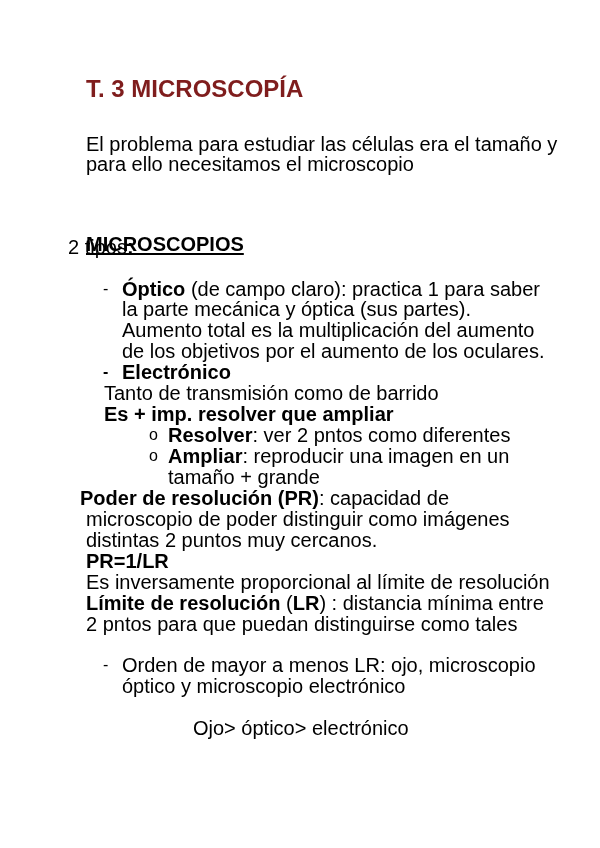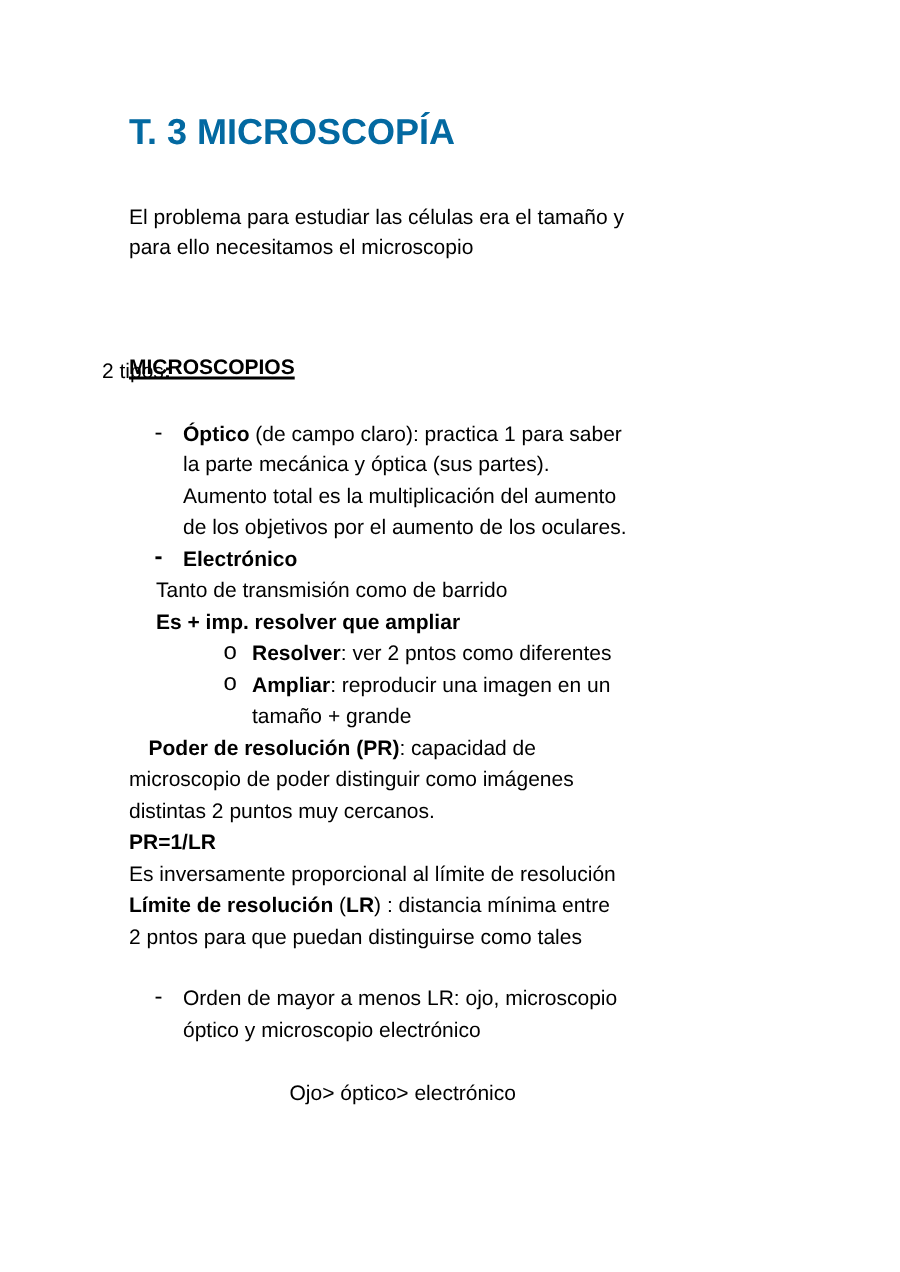--- a/index.html
+++ b/index.html
@@ -16,21 +16,21 @@
       color: #000000;
     }
     .page {
       position: absolute;
       left: 0; top: 0;
       width: 600px; height: 848px;
       background: #ffffff;
     }
     .line {
       position: absolute;
-      font-size: 14px;
+      font-size: 20px;
       line-height: 20px;
       white-space: nowrap;
     }
     .title {
       position: absolute;
       left: 86px;
       top: 74px;
       font-size: 24px;
       font-weight: bold;
       line-height: 30px;
@@ -47,21 +47,21 @@
       position: absolute;
       font-size: 16px;
       line-height: 20px;
     }
   </style>
 </head>
 <body>
 
 <div class="page">
 
-  <div class="title" style="color:#0369a1;text-align:center;">T. 3 MICROSCOPÍA</div>
+  <div class="title" style="color:#7f1d1d;text-align:center;">T. 3 MICROSCOPÍA</div>
 
   <div class="line" style="left:86px; top:134px;">El problema para estudiar las células era el tamaño y</div>
   <div class="line" style="left:86px; top:154px;">para ello necesitamos el microscopio</div>
 
   <div class="line b u" style="left:86px; top:196px;margin-top:38px;">MICROSCOPIOS</div>
 
   <div class="line" style="left:68px; top:237px;">
     <span>2 tipos</span><span class="b">:</span>
   </div>
 
@@ -83,21 +83,21 @@
   <div class="line" style="left:168px; top:425px;">
     <span class="b">Resolver</span><span>: ver 2 pntos como diferentes</span>
   </div>
 
   <div class="obullet" style="left:149px; top:446px;">o</div>
   <div class="line" style="left:168px; top:446px;">
     <span class="b">Ampliar</span><span>: reproducir una imagen en un</span>
   </div>
   <div class="line" style="left:168px; top:467px;">tamaño + grande</div>
 
-  <div class="line" style="left:99px; top:488px;">
+  <div class="line" style="left:80px; top:488px;">
     <span class="b">Poder de resolución (PR)</span><span>: capacidad de</span>
   </div>
   <div class="line" style="left:86px; top:509px;">microscopio de poder distinguir como imágenes</div>
   <div class="line" style="left:86px; top:530px;">distintas 2 puntos muy cercanos.</div>
 
   <div class="line b" style="left:86px; top:551px;">PR=1/LR</div>
 
   <div class="line" style="left:86px; top:572px;text-align:right;">Es inversamente proporcional al límite de resolución</div>
 
   <div class="line" style="left:86px; top:593px;">

